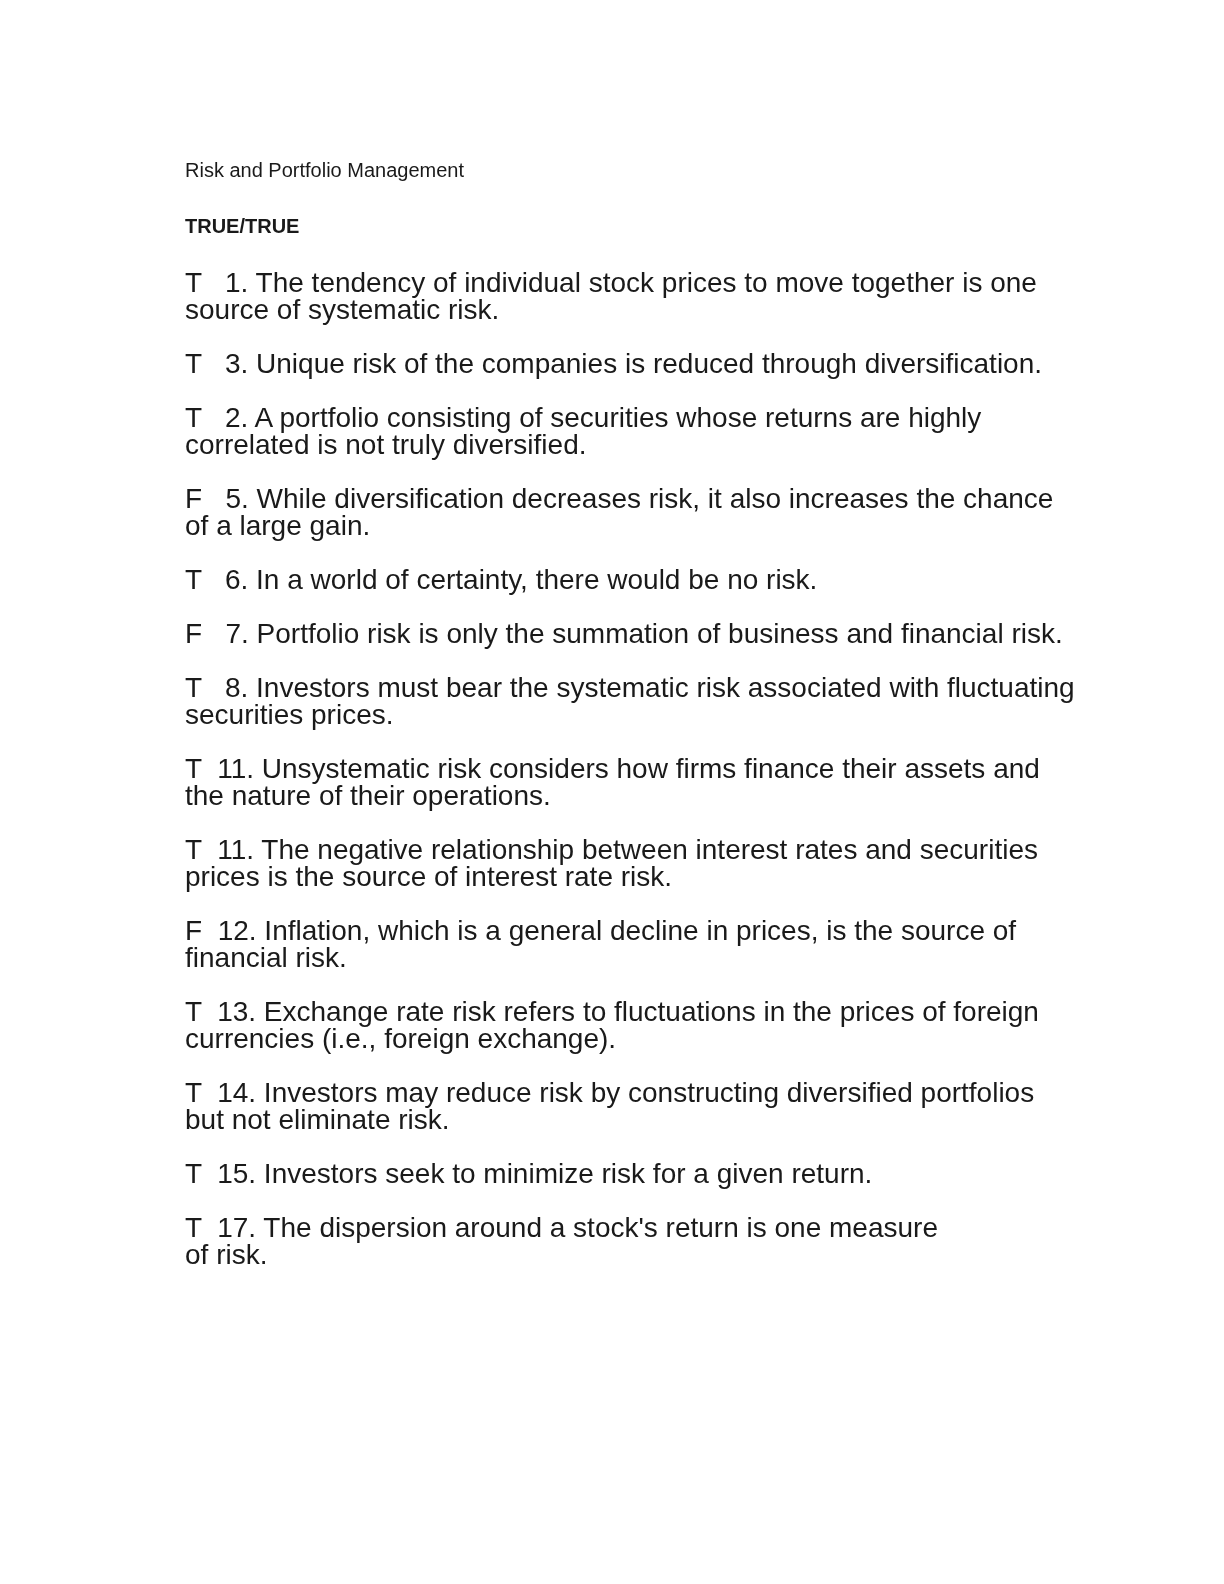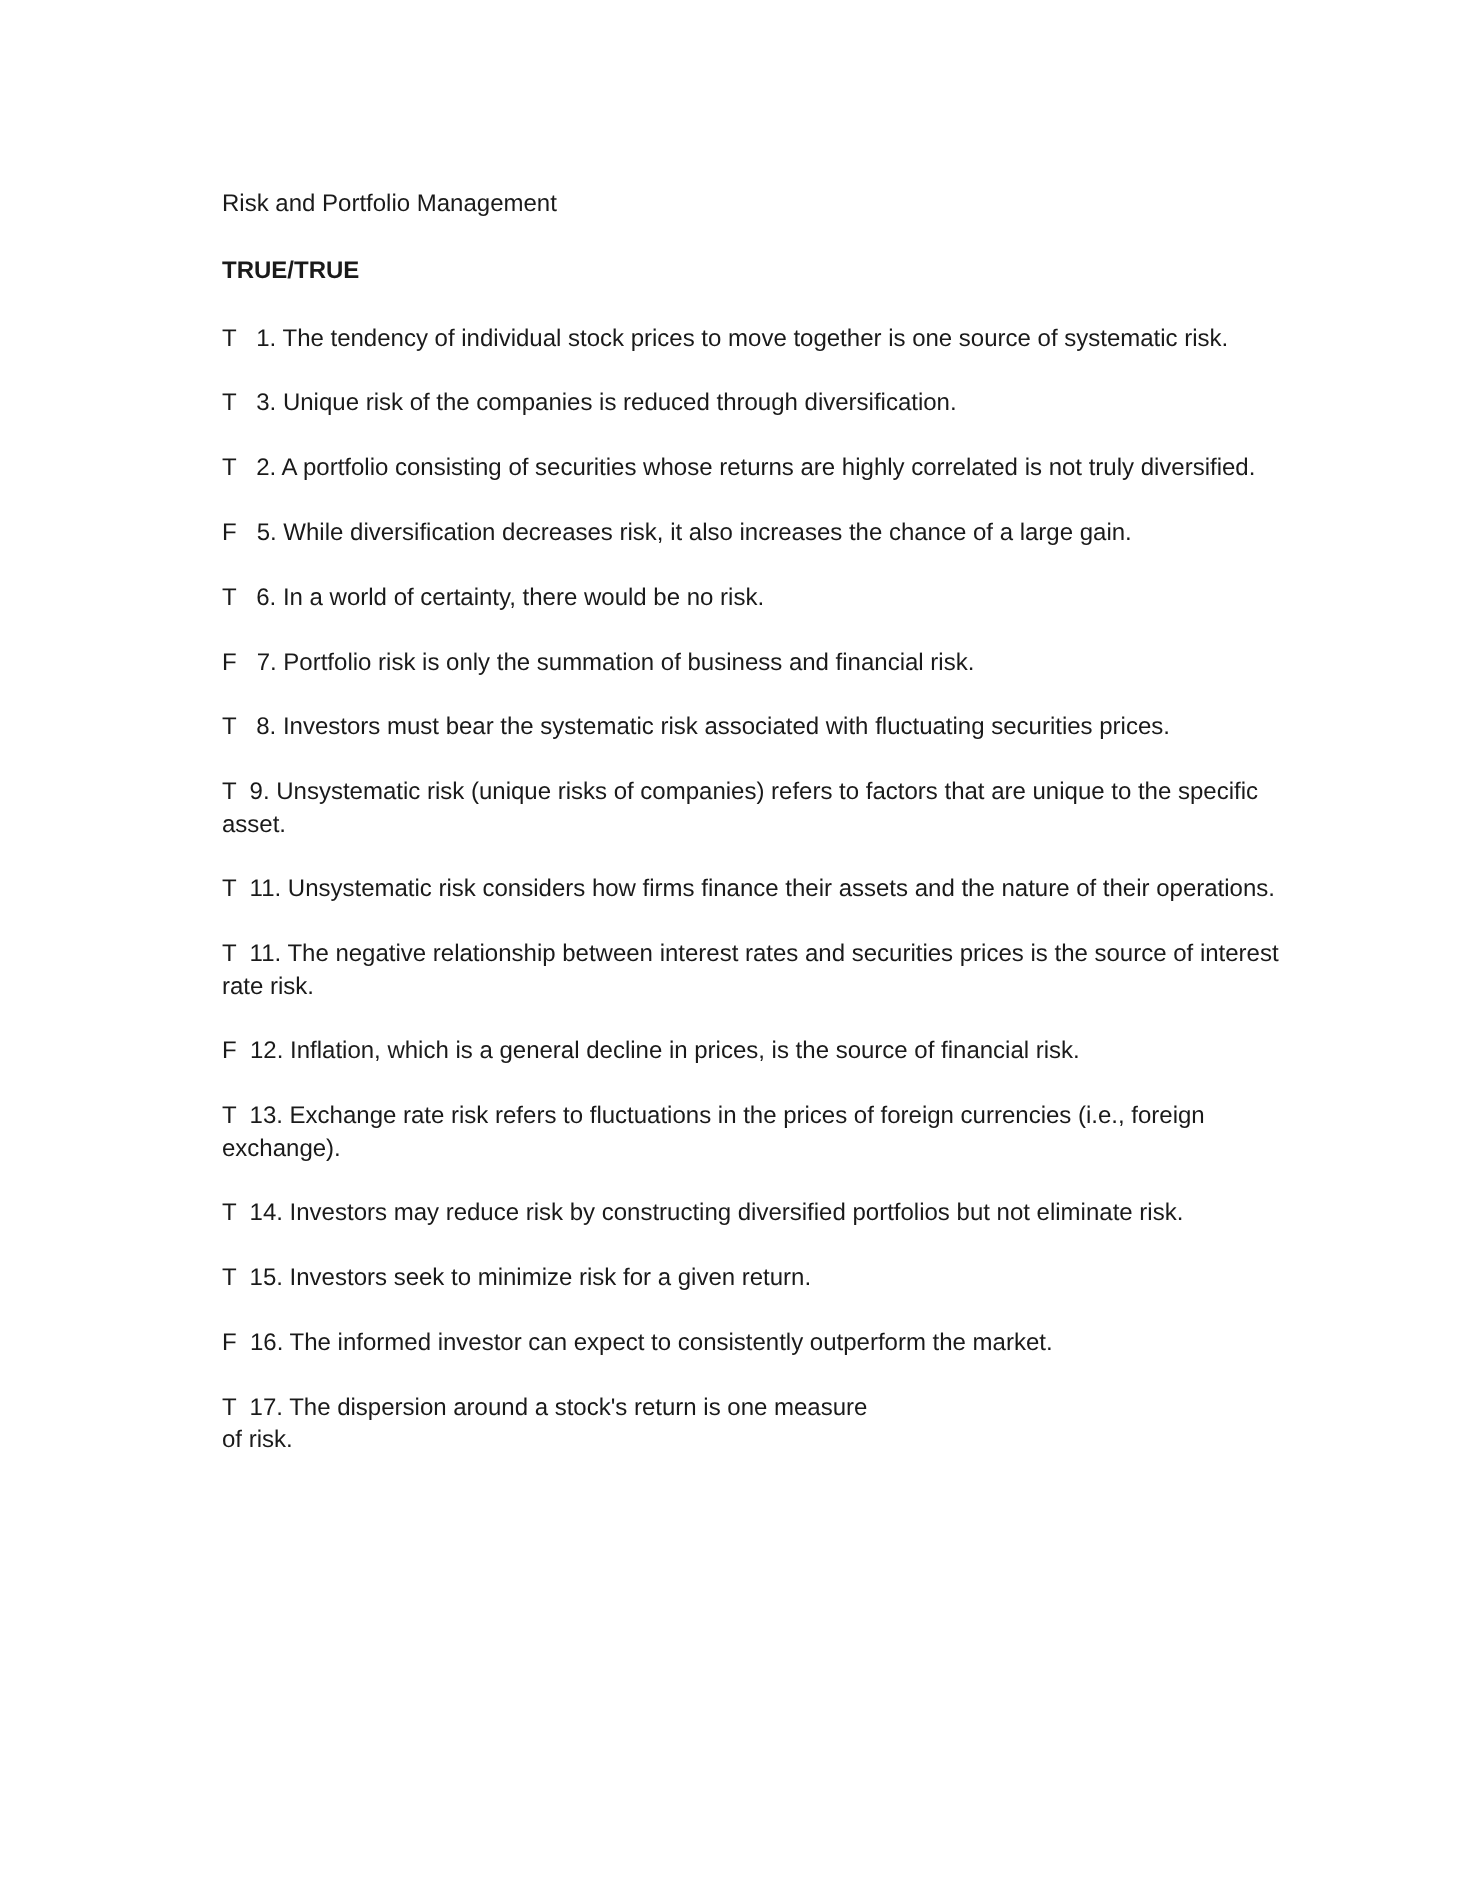--- a/index.html
+++ b/index.html
@@ -25,45 +25,43 @@
     font-weight: normal;
     margin: 0 0 29px 0;
   }
   .section-heading {
     font-size: 20px;
     line-height: 27px;
     font-weight: bold;
     margin: 0 0 29px 0;
   }
   .question {
-    font-size: 20px;
+    font-size: 28px;
     line-height: 27px;
     margin: 0 0 27px 0;
     max-width: 893px;
     white-space: pre-wrap;
   }
 </style>
 </head>
 <body>
 
 <div class="page">
   <h1 class="doc-title">Risk and Portfolio Management</h1>
   <h2 class="section-heading">TRUE/TRUE</h2>
   <div id="questions">
       <p class="question"><span>T</span><span>   1. The tendency of individual stock prices to move together is one source of systematic risk.</span></p>
       <p class="question"><span>T</span><span>   3. Unique risk of the companies is reduced through diversification.</span></p>
       <p class="question"><span>T</span><span>   2. A portfolio consisting of securities whose returns are highly correlated is not truly diversified.</span></p>
       <p class="question"><span>F</span><span>   5. While diversification decreases risk, it also increases the chance of a large gain.</span></p>
       <p class="question"><span>T</span><span>   6. In a world of certainty, there would be no risk.</span></p>
       <p class="question"><span>F</span><span>   7. Portfolio risk is only the summation of business and financial risk.</span></p>
       <p class="question"><span>T</span><span>   8. Investors must bear the systematic risk associated with fluctuating securities prices.</span></p>
-      <p class="question"><span>T</span><span>  9. Unsystematic risk (unique risks of companies) refers to factors that are unique to the specific asset.</span></p>
       <p class="question"><span>T</span><span>  11. Unsystematic risk considers how firms finance their assets and the nature of their operations.</span></p>
       <p class="question"><span>T</span><span>  11. The negative relationship between interest rates and securities prices is the source of interest rate risk.</span></p>
       <p class="question"><span>F</span><span>  12. Inflation, which is a general decline in prices, is the source of financial risk.</span></p>
       <p class="question"><span>T</span><span>  13. Exchange rate risk refers to fluctuations in the prices of foreign currencies (i.e., foreign exchange).</span></p>
       <p class="question"><span>T</span><span>  14. Investors may reduce risk by constructing diversified portfolios but not eliminate risk.</span></p>
       <p class="question"><span>T</span><span>  15. Investors seek to minimize risk for a given return.</span></p>
-      <p class="question"><span>F</span><span>  16. The informed investor can expect to consistently outperform the market.</span></p>
       <p class="question"><span>T</span><span>  17. The dispersion around a stock's return is one measure
 of risk.</span></p>
     </div>
 </div>
 
 </body></html>

